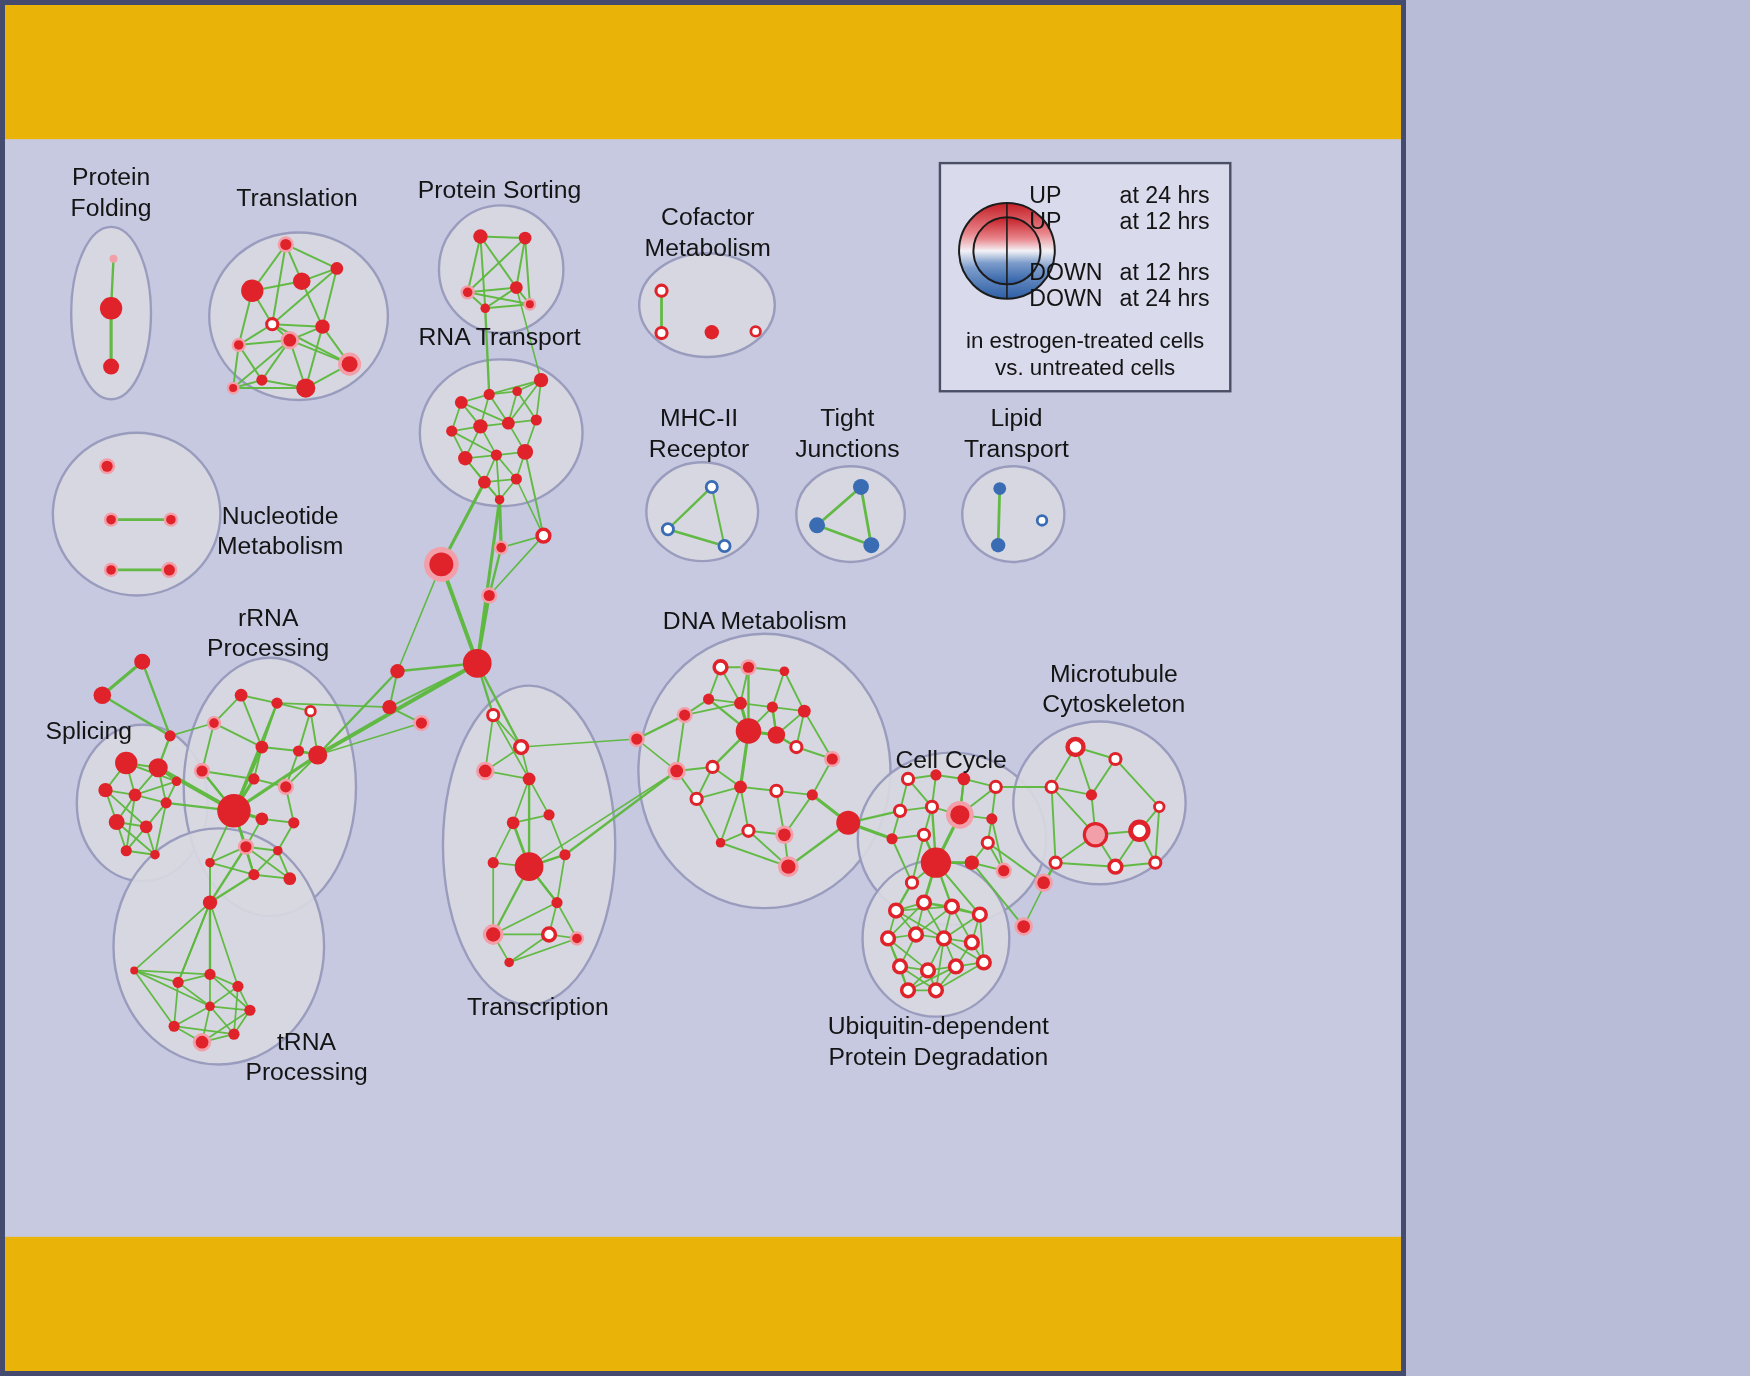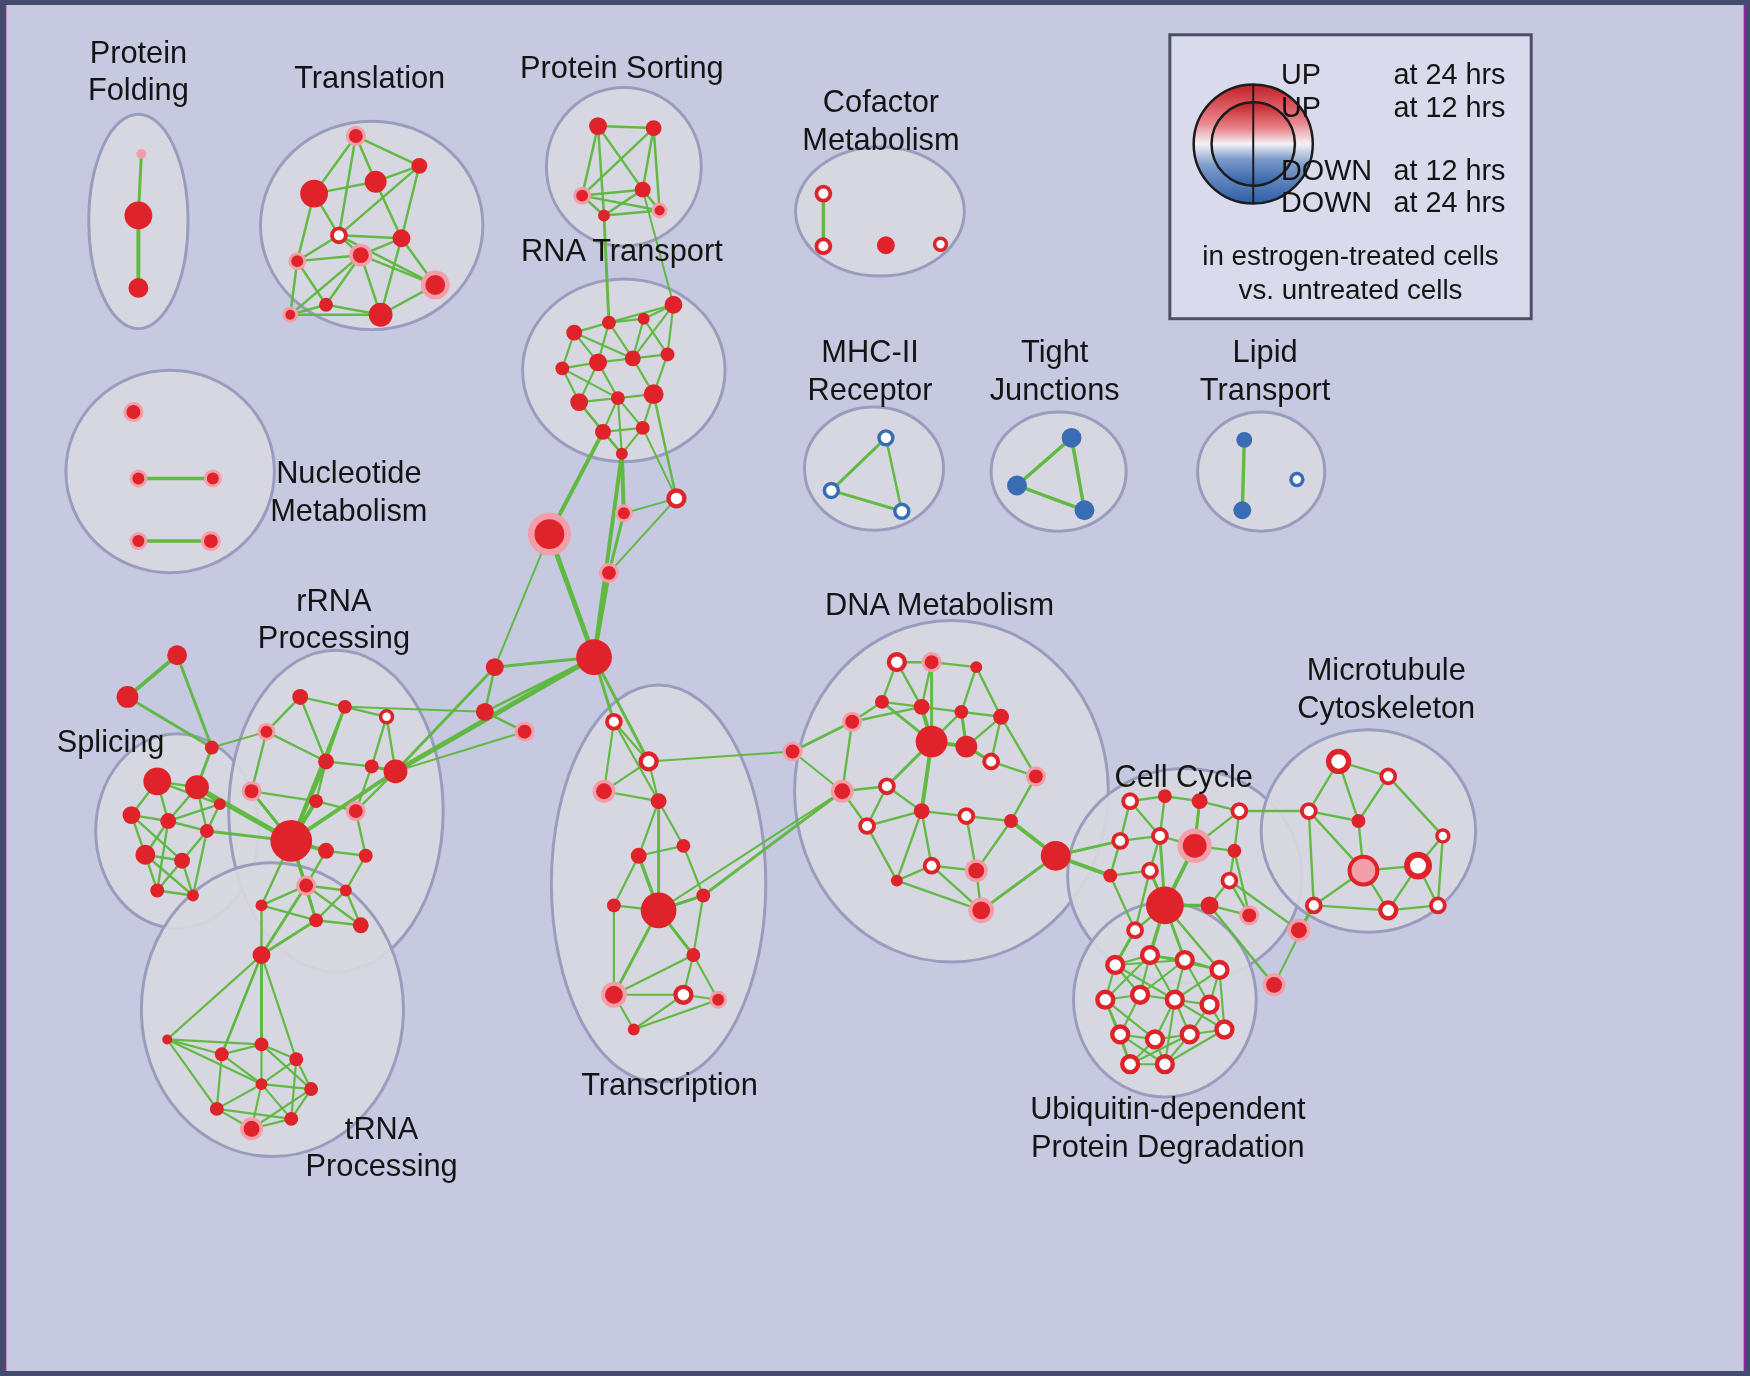--- a/index.html
+++ b/index.html
@@ -1,21 +1,21 @@
 <!DOCTYPE html>
 <html><head>
 <meta charset="utf-8">
 <style>
   html,body{margin:0;padding:0;background:#b9bcd6;}
   .figure{
     position:relative;
-    width:1750px;height:1376px;
+    width:1406px;height:1376px;
     box-sizing:border-box;
     border:5px solid #454b6e;
-    background:#a21caf;
+    background:#eab308;
     font-family:"Liberation Sans", sans-serif;
     overflow:hidden;
   }
   .figure svg{position:absolute;left:0;top:0;width:100%;height:100%;display:block;}
   text{font-family:"Liberation Sans", sans-serif;}
 </style>
 </head>
 <body>
 
 <div class="figure">

